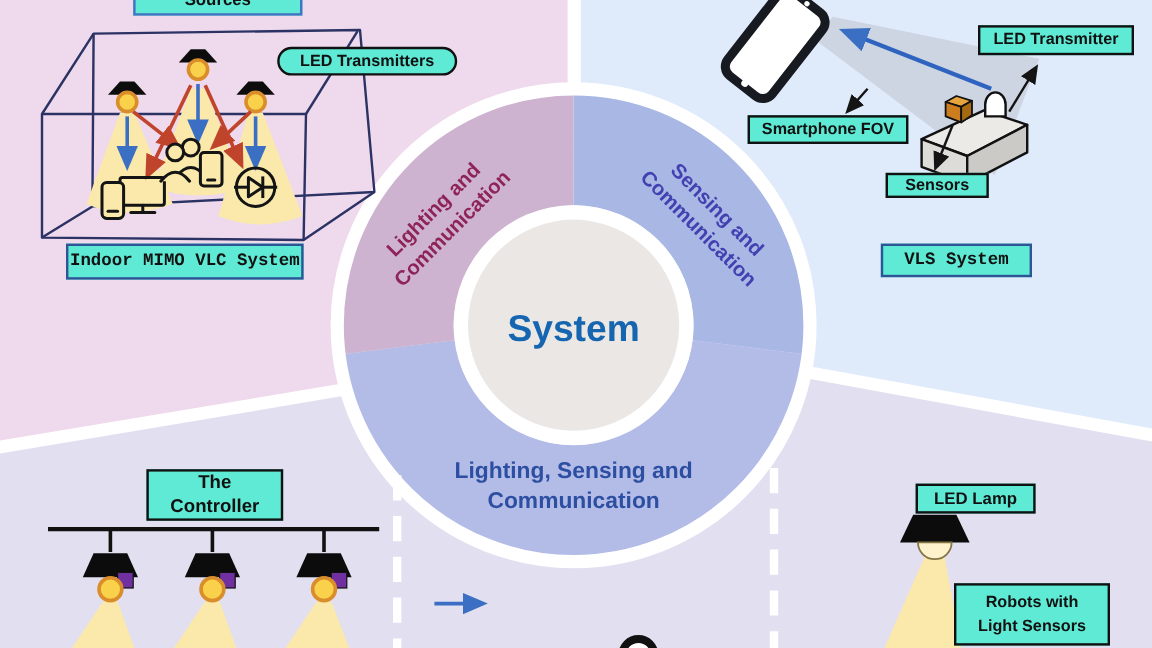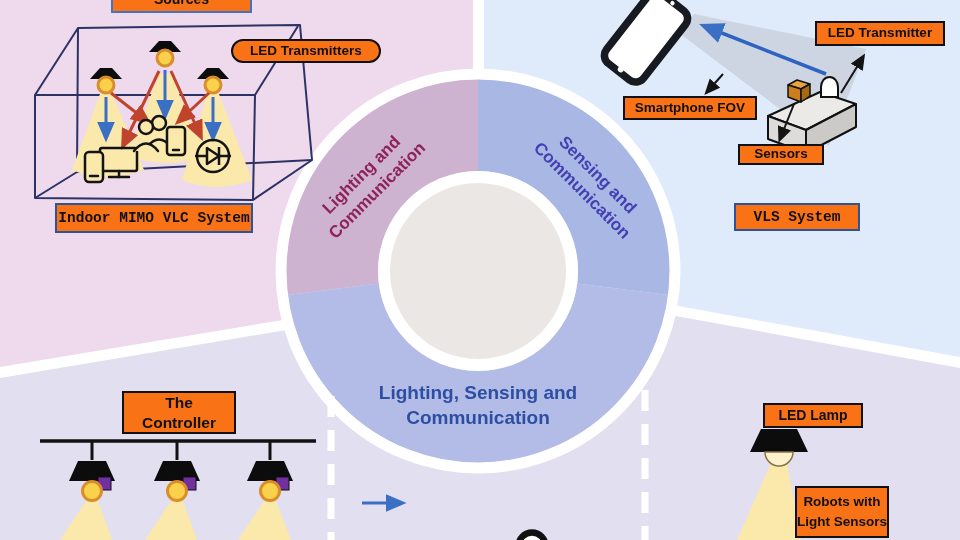--- a/index.html
+++ b/index.html
@@ -2,21 +2,21 @@
 <html><head>
 <meta charset="utf-8">
 <style>
   html,body{margin:0;padding:0;background:#fff;}
   #stage{
     position:relative;width:960px;height:540px;overflow:hidden;background:#fff;
     font-family:"Liberation Sans",sans-serif;
   }
   #gfx{position:absolute;left:0;top:0;z-index:1;}
   .lbl{
-    position:absolute;z-index:3;box-sizing:border-box;background:#f97316;
+    position:absolute;z-index:3;box-sizing:border-box;background:#5eead4;
     border:2px solid #111;display:flex;flex-direction:column;align-items:center;justify-content:center;
     font-weight:bold;color:#111;text-align:right;line-height:1.25;white-space:nowrap;
   }
   .lbl.blue-border{border-color:#4472c4;}
   .lbl.navy-border{border-color:#2f5496;border-width:2px;font-family:Liberation Mono, monospace;}
   .seg-label{
     position:absolute;z-index:2;display:flex;flex-direction:column;align-items:center;justify-content:center;
     font-weight:bold;text-align:center;line-height:1.3;pointer-events:none;
   }
   #seg-left{left:262px;top:128px;width:215px;height:110px;transform:rotate(-45deg);color:#8e2358;font-size:17px;}
@@ -194,20 +194,21 @@
 </div>
 <div class="seg-label" id="seg-right">
   <span>Sensing and</span>
   <span>Communication</span>
 </div>
 <div class="seg-label" id="seg-bottom">
   <span>Lighting, Sensing and</span>
   <span>Communication</span>
 </div>
 <div class="seg-label" id="center-title">
+  <span>System</span>
 </div>
 
 <div class="lbl blue-border" style="left:111px;top:-13px;width:141px;height:26px;font-size:14px;">
   <span>Sources</span>
 </div>
 <div class="lbl" style="left:231px;top:39px;width:150px;height:24px;font-size:13.5px;border-radius:12px;">
   <span>LED Transmitters</span>
 </div>
 <div class="lbl navy-border" style="left:55px;top:203px;width:198px;height:30px;font-size:14.5px;border-width:2.5px;">
   <span>Indoor MIMO VLC System</span>
@@ -228,18 +229,18 @@
 
 <div class="lbl" style="left:122px;top:391px;width:114px;height:43px;font-size:15.5px;border-width:2.5px;">
   <span>The</span>
   <span>Controller</span>
 </div>
 
 
 <div class="lbl" style="left:763px;top:403px;width:100px;height:25px;font-size:14px;">
   <span>LED Lamp</span>
 </div>
-<div class="lbl" style="left:795px;top:486px;width:94px;height:52px;font-size:13.5px;border-width:2.5px;line-height:1.5;">
+<div class="lbl" style="left:795px;top:486px;width:130px;height:52px;font-size:13.5px;border-width:2.5px;line-height:1.5;">
   <span>Robots with</span>
   <span>Light Sensors</span>
 </div>
 
 </div>
 
 </body></html>

